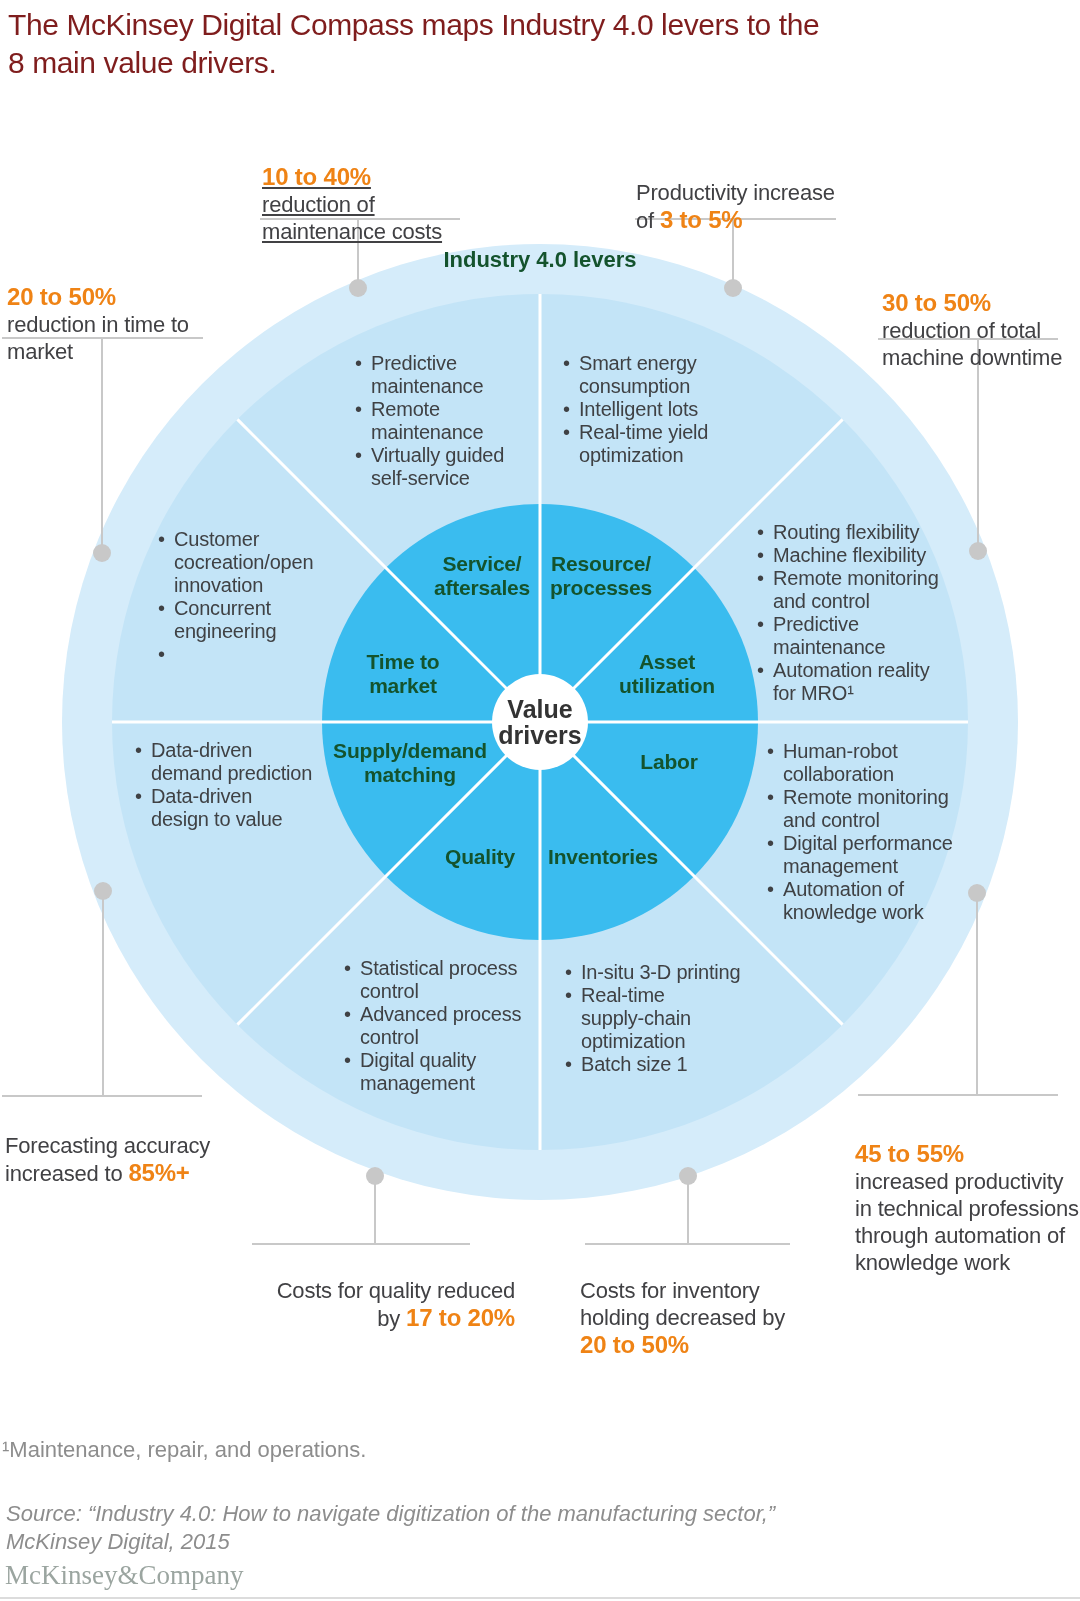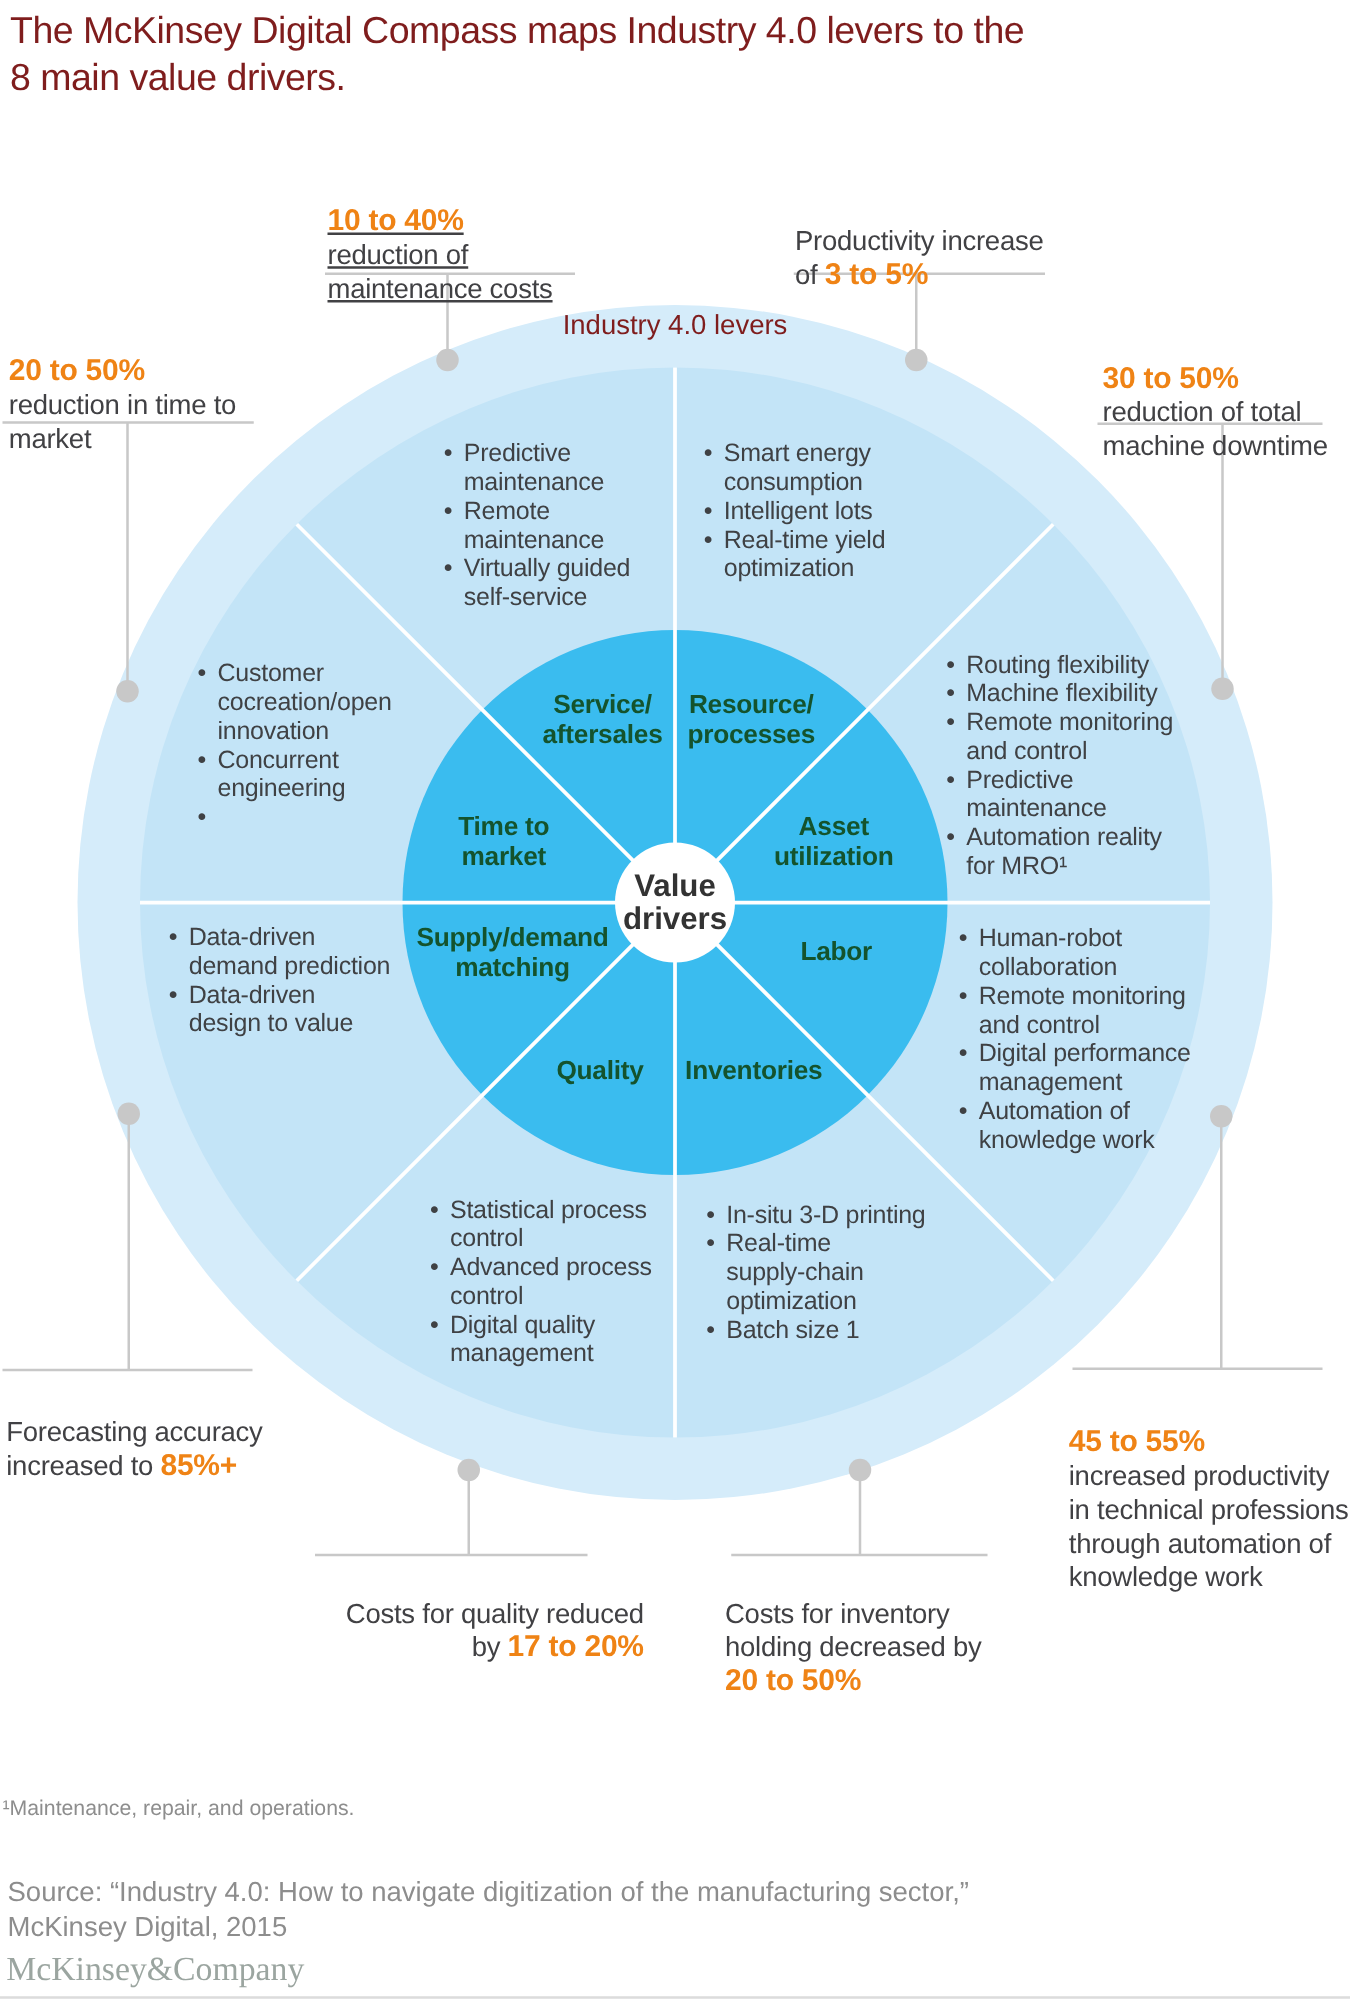--- a/index.html
+++ b/index.html
@@ -5,32 +5,32 @@
   html,body{margin:0;padding:0;}
   body{width:1080px;height:1601px;position:relative;overflow:hidden;background:#ffffff;
        font-family:"Liberation Sans",sans-serif;}
   #compass-svg{position:absolute;left:0;top:0;}
   .abs{position:absolute;}
   .page-title{left:8px;top:6px;width:1060px;font-size:30px;line-height:38px;color:#7f1d1d;
       letter-spacing:-0.4px;white-space:pre-line;}
   .callout{position:absolute;font-size:22px;line-height:27px;color:#414144;white-space:pre-line;
       letter-spacing:-0.2px;}
   .co-val{color:#EF8315;font-weight:bold;font-size:24px;}
-  .industry-label{left:540px;top:247px;transform:translateX(-50%);font-size:22px;font-weight:normal;
-      color:#7f1d1d;white-space:nowrap;}
+  .industry-label{left:540px;top:247px;transform:translateX(-50%);font-size:22px;font-weight:bold;
+      color:#14532d;white-space:nowrap;}
   .center-label{left:540px;top:696px;transform:translateX(-50%);text-align:center;font-size:25px;
       line-height:26px;font-weight:bold;color:#333;white-space:pre-line;}
   .sector-label{position:absolute;transform:translateX(-50%);text-align:center;color:#14532d;
       font-weight:bold;font-size:21px;line-height:23.5px;white-space:pre-line;letter-spacing:-0.2px;}
   .levers{position:absolute;font-size:20px;line-height:23px;color:#3F4144;letter-spacing:-0.2px;}
   .lever{display:flex;}
   .bullet{flex:0 0 16px;width:16px;}
   .lever-text{white-space:pre-line;}
-  .footnote{left:2px;top:1437px;font-size:17px;color:#8D8D8D;}
-  .source{left:6px;top:1500px;font-size:22px;line-height:28px;color:#8D8D8D;white-space:pre-line;}
+  .footnote{left:2px;top:1437px;font-size:22px;color:#8D8D8D;}
+  .source{left:6px;top:1500px;font-size:22px;line-height:28px;color:#8D8D8D;white-space:pre-line;font-style:italic;}
   .logo{left:5px;top:1560px;font-family:"Liberation Serif",serif;font-size:27px;color:#9BA5A0;}
   .bottom-rule{left:0;top:1597px;width:1080px;height:2px;background:#DCDCDC;}
 </style>
 </head>
 <body>
 
 <svg id="compass-svg" width="1080" height="1601" viewBox="0 0 1080 1601">
   <circle cx="540" cy="722" r="478" fill="#D5ECFA"></circle>
   <circle cx="540" cy="722" r="428" fill="#C3E4F7"></circle>
   <circle cx="540" cy="722" r="218" fill="#3ABCEF"></circle>

